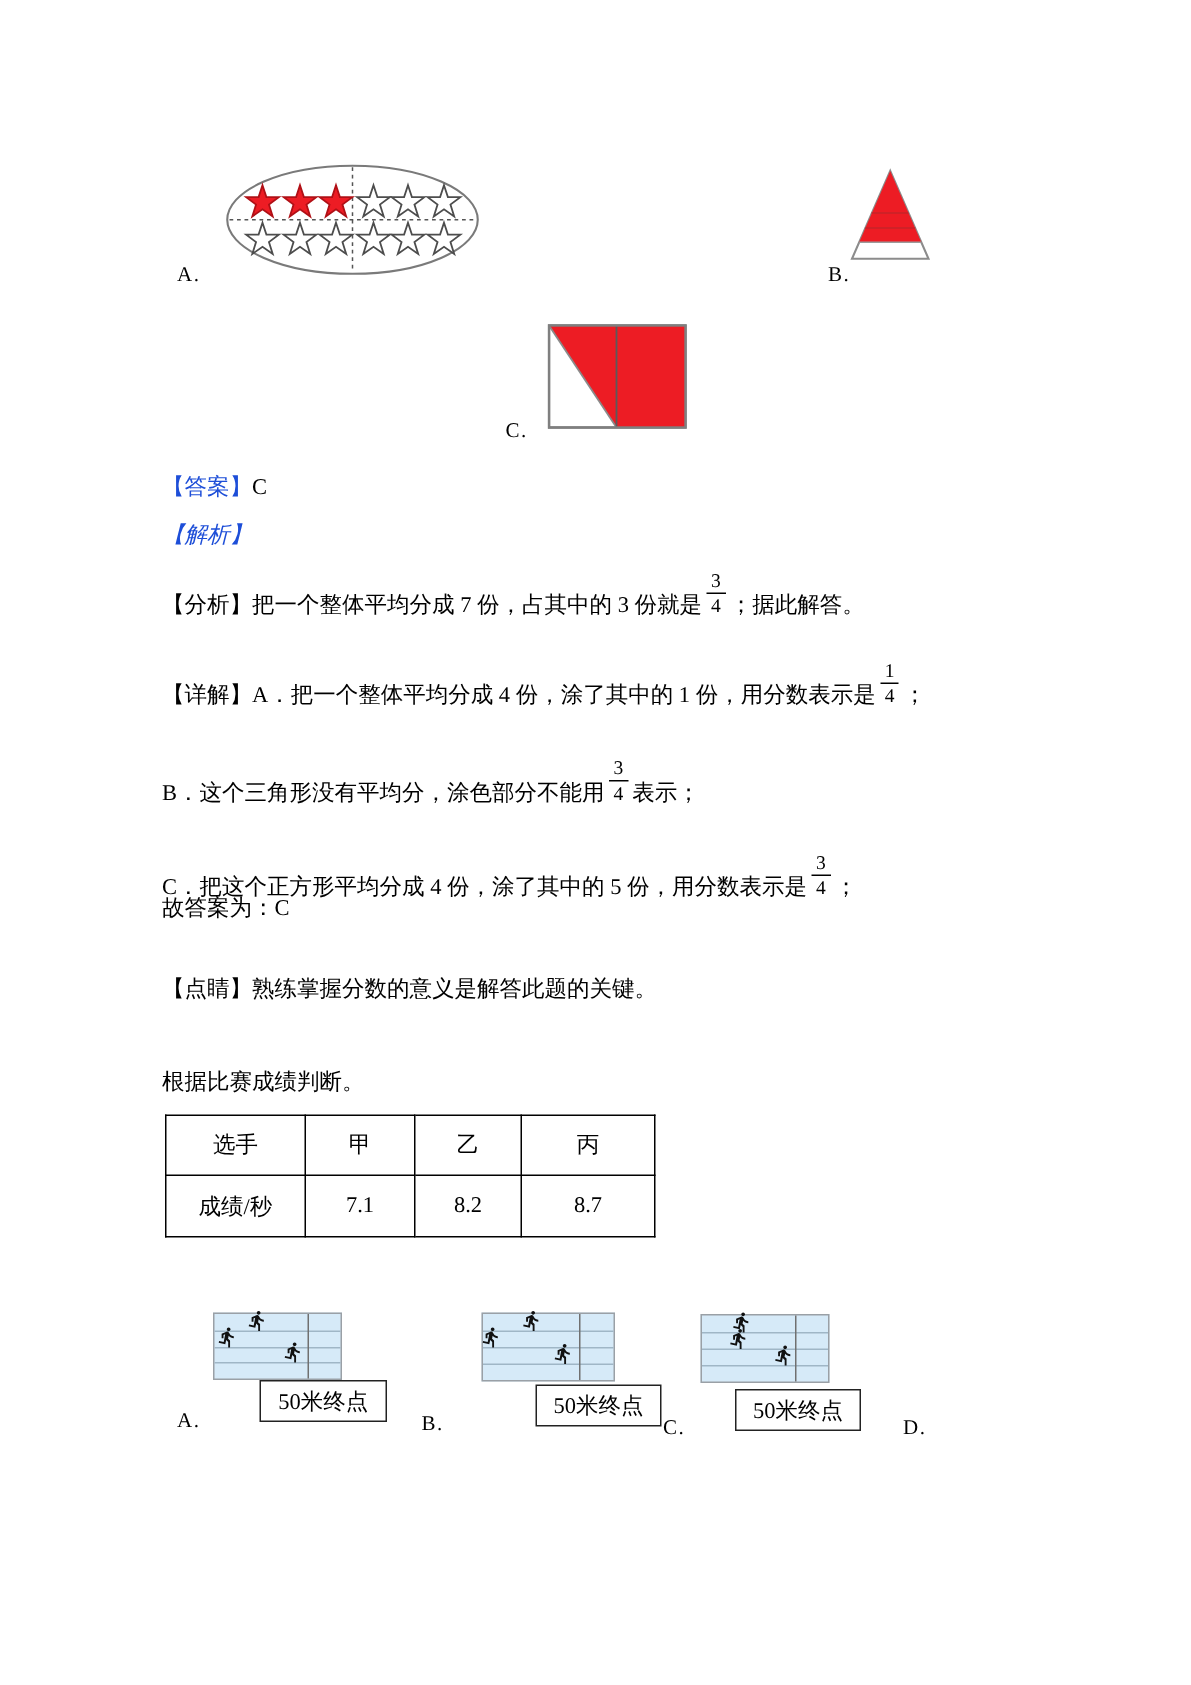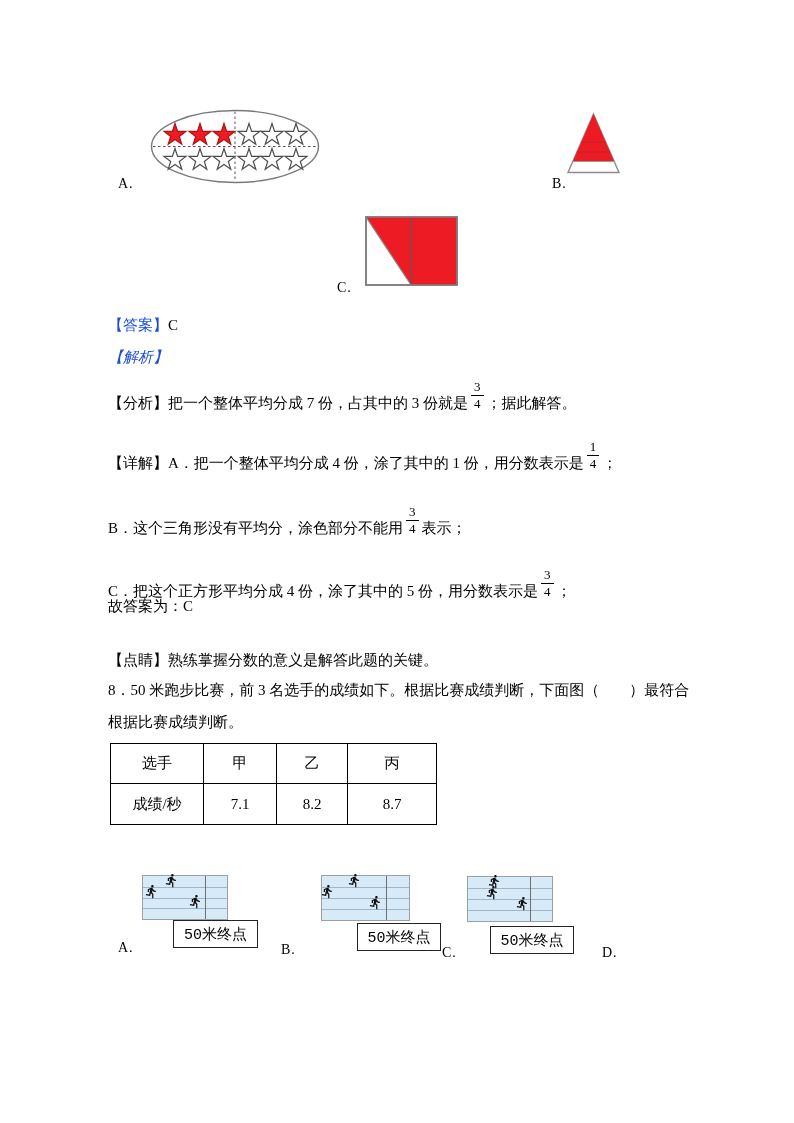--- a/index.html
+++ b/index.html
@@ -15,21 +15,21 @@
   .frac{display:inline-block;text-align:center;font-size:13px;line-height:1.1;margin:0 3px;vertical-align:baseline;}
   .frac .num{display:block;border-bottom:1px solid #000;padding:0 3px 1px 3px;}
   .frac .den{display:block;padding-top:1px;}
   table.score{position:absolute;left:110px;top:743px;border-collapse:collapse;table-layout:fixed;border-radius:16px;}
   table.score td{border:1.5px solid #000;text-align:center;vertical-align:middle;font-size:15px;padding:0;}
   .track{position:absolute;background:#D6EAF8;border:1px solid #9aa0a6;box-sizing:border-box;}
   .rowline{position:absolute;left:0;right:0;height:1px;background:#9fb6c6;}
   .finline{position:absolute;top:0;bottom:0;width:1px;background:#707070;}
   .runner{position:absolute;width:15px;height:15px;}
   .finish-box{position:absolute;background:#fff;border:1.5px solid #222;box-sizing:border-box;
-    display:flex;align-items:center;justify-content:center;font-size:15px;white-space:nowrap;font-family:Liberation Mono, monospace;}
+    display:flex;align-items:center;justify-content:center;font-size:15px;white-space:nowrap;}
 </style>
 </head>
 <body>
 
 <div class="page">
 
   <svg class="figure" style="left:150px;top:109px;" width="170" height="75" viewBox="0 0 170 75">
     <ellipse cx="85" cy="37.5" rx="83.5" ry="36" fill="#ffffff" stroke="#7a7a7a" stroke-width="1.4"></ellipse>
     <line x1="85" y1="2.5" x2="85" y2="72.5" stroke="#555" stroke-width="1" stroke-dasharray="2.5 2.5"></line>
     <line x1="3" y1="37.5" x2="167" y2="37.5" stroke="#555" stroke-width="1" stroke-dasharray="2.5 2.5"></line>
@@ -90,21 +90,20 @@
   </div>
 
   <div class="tline" style="top:568px;">
     <span>C．把这个正方形平均分成 4 份，涂了其中的 5 份，用分数表示是</span><span class="frac"><span class="num">3</span><span class="den">4</span></span><span>；</span>
   </div>
 
   <div class="tline" style="top:597px;">故答案为：C</div>
 
   <div class="tline" style="top:651px;">【点睛】熟练掌握分数的意义是解答此题的关键。</div>
 
-  <div class="tline" style="top:681px;">8．50 米跑步比赛，前 3 名选手的成绩如下。根据比赛成绩判断，下面图（　　）最符合</div>
   <div class="tline" style="top:713px;">根据比赛成绩判断。</div>
 
   <table class="score">
     <colgroup>
         <col style="width:93px">
         <col style="width:73px">
         <col style="width:71px">
         <col style="width:89px">
       </colgroup>
     <tbody>

